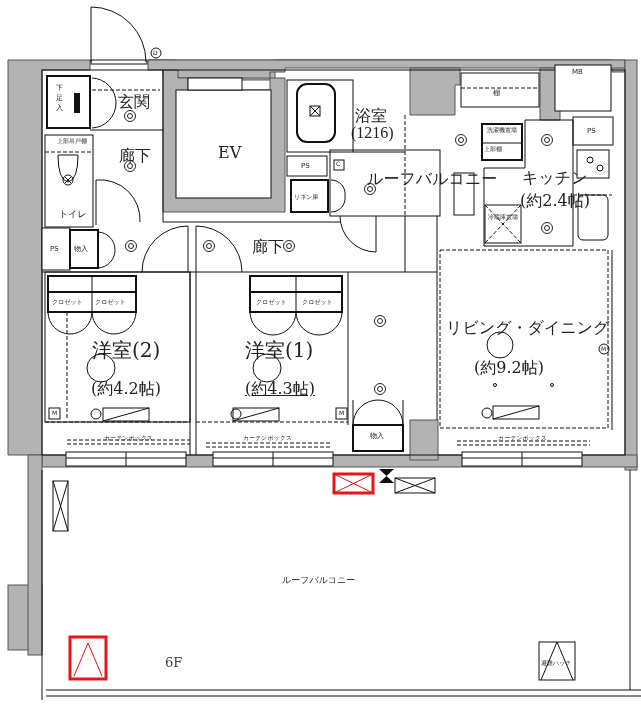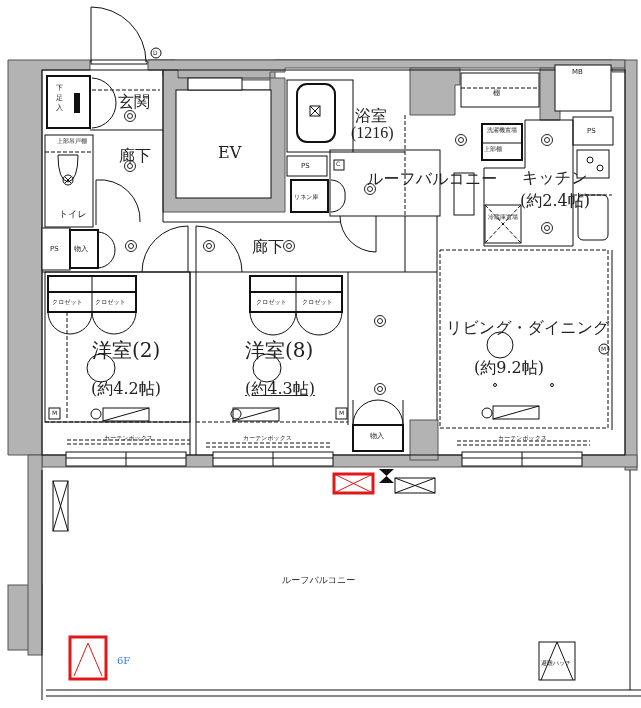--- a/index.html
+++ b/index.html
@@ -13,21 +13,21 @@
   .box { fill:#fff; stroke:#111; stroke-width:1; }
   .boxb { fill:#fff; stroke:#111; stroke-width:2; }
   .red { fill:none; stroke:#e01818; stroke-width:3; }
   .redthin { stroke:#e01818; stroke-width:1; fill:none; }
   .lbl { position:absolute; white-space:nowrap; color:#222; line-height:1; }
   .room-lg { font-size:20px; }
   .room-md { font-size:16px; }
   .room-sm { font-size:9px; font-family:"DejaVu Sans", sans-serif; }
   .room-xs { font-size:7px; font-family:"DejaVu Sans", sans-serif; }
   .tiny { font-size:6px; font-family:"DejaVu Sans", sans-serif; }
-  .red-text { color:#3b82f6; font-size:10px; }
+  .red-text { color:#404040; font-size:13px;margin-left:48px; }
   .ring { position:absolute; width:10px; height:10px; border:1px solid #222; border-radius:50%; }
   .ring::after { content:""; position:absolute; left:2px; top:2px; width:4px; height:4px; border:1px solid #222; border-radius:50%; }
 </style>
 </head>
 <body>
 
 <svg width="641" height="708" viewBox="0 0 641 708">
 
   <path class="wall" d="M8,60 L90,60 L90,70 L42,70 L42,455 L8,455 Z"></path>
   <path class="wall" d="M148,60 L175,60 L175,75 L185,75 L185,80 L275,80 L275,60 L625,60 L625,72 L612,72 L612,60 L600,60 Z"></path>
@@ -207,21 +207,21 @@
 <div class="lbl room-md" style="left:252px;top:239px;">廊下</div>
 <div class="ring" style="left:283px;top:240px;"></div>
 
 <div class="lbl tiny" style="left:52px;top:299px;">クロゼット</div>
 <div class="lbl tiny" style="left:95px;top:299px;">クロゼット</div>
 <div class="lbl tiny" style="left:256px;top:299px;">クロゼット</div>
 <div class="lbl tiny" style="left:302px;top:299px;">クロゼット</div>
 
 <div class="lbl room-lg" style="left:92px;top:340px;">洋室(2)</div>
 <div class="lbl room-md" style="left:91px;top:381px;">(約4.2帖)</div>
-<div class="lbl room-lg" style="left:245px;top:340px;">洋室(8)</div>
+<div class="lbl room-lg" style="left:245px;top:340px;">洋室(1)</div>
 <div class="lbl room-md" style="left:245px;top:381px;text-decoration:underline;">(約4.3帖)</div>
 
 <div class="lbl tiny" style="left:52px;top:410px;">M</div>
 <div class="lbl tiny" style="left:339px;top:410px;">M</div>
 <div class="lbl tiny" style="left:601px;top:346px;">M</div>
 <div class="lbl tiny" style="left:104px;top:435px;">カーテンボックス</div>
 <div class="lbl tiny" style="left:243px;top:435px;">カーテンボックス</div>
 <div class="lbl tiny" style="left:498px;top:435px;">カーテンボックス</div>
 <div class="lbl room-xs" style="left:370px;top:433px;">物入</div>
 <div class="ring" style="left:374px;top:315px;"></div>

